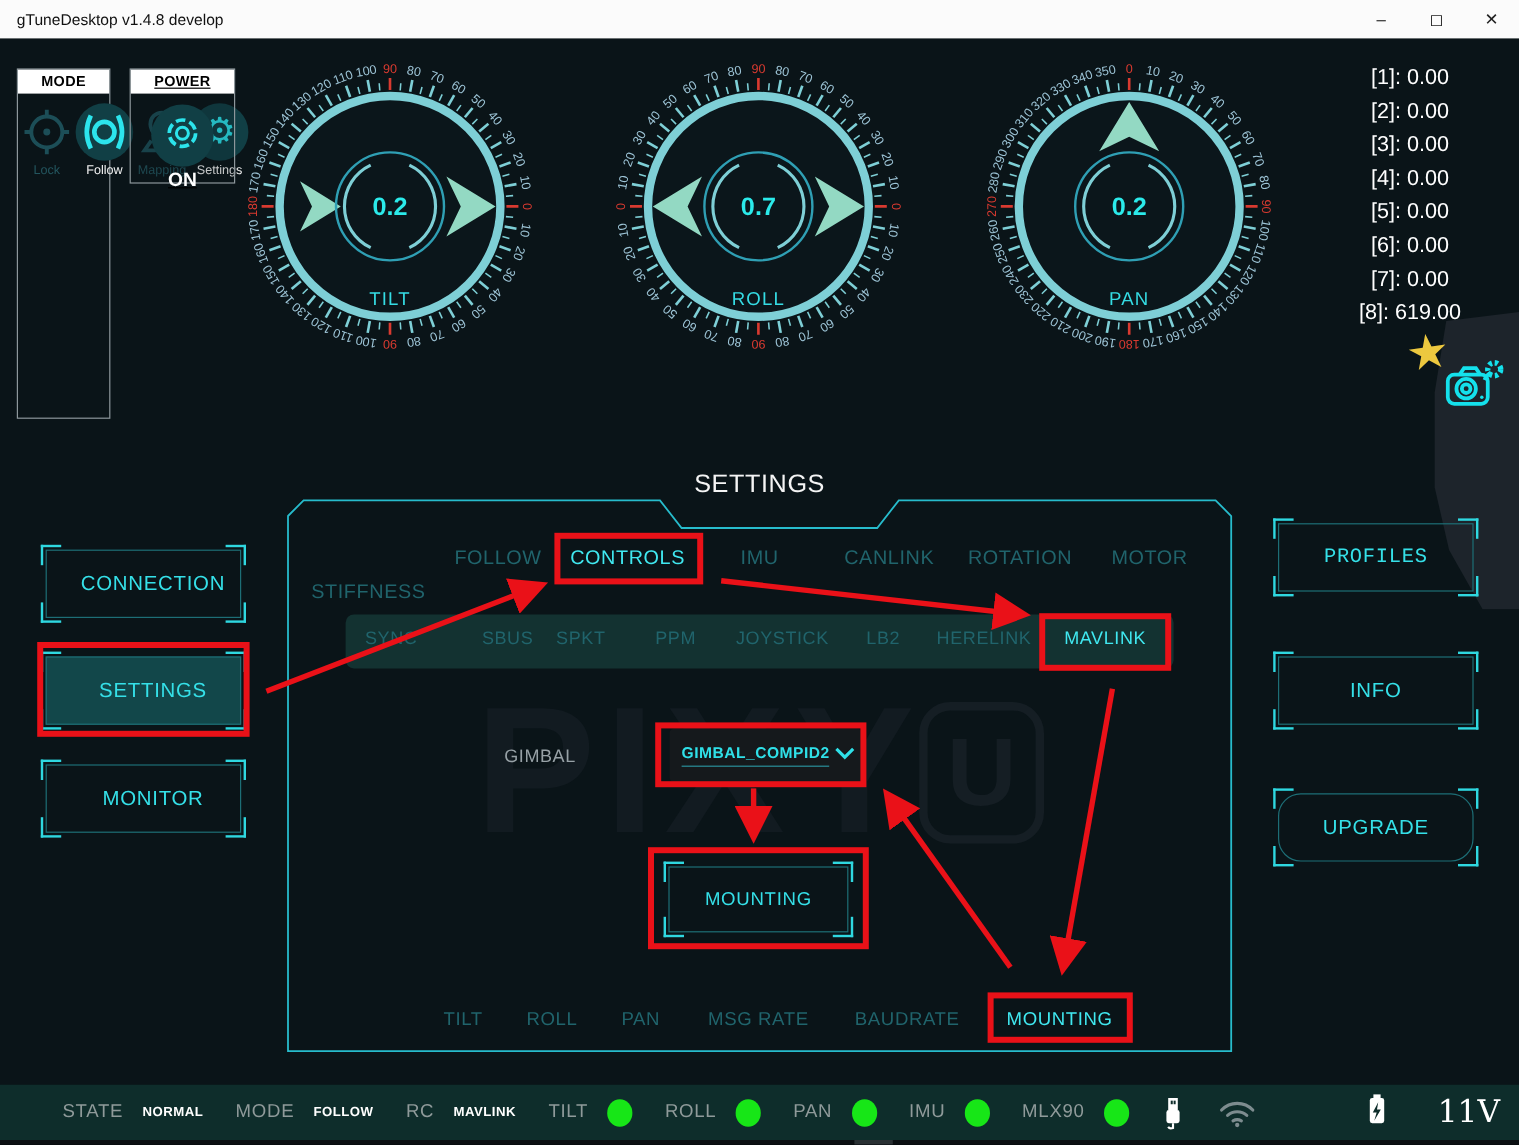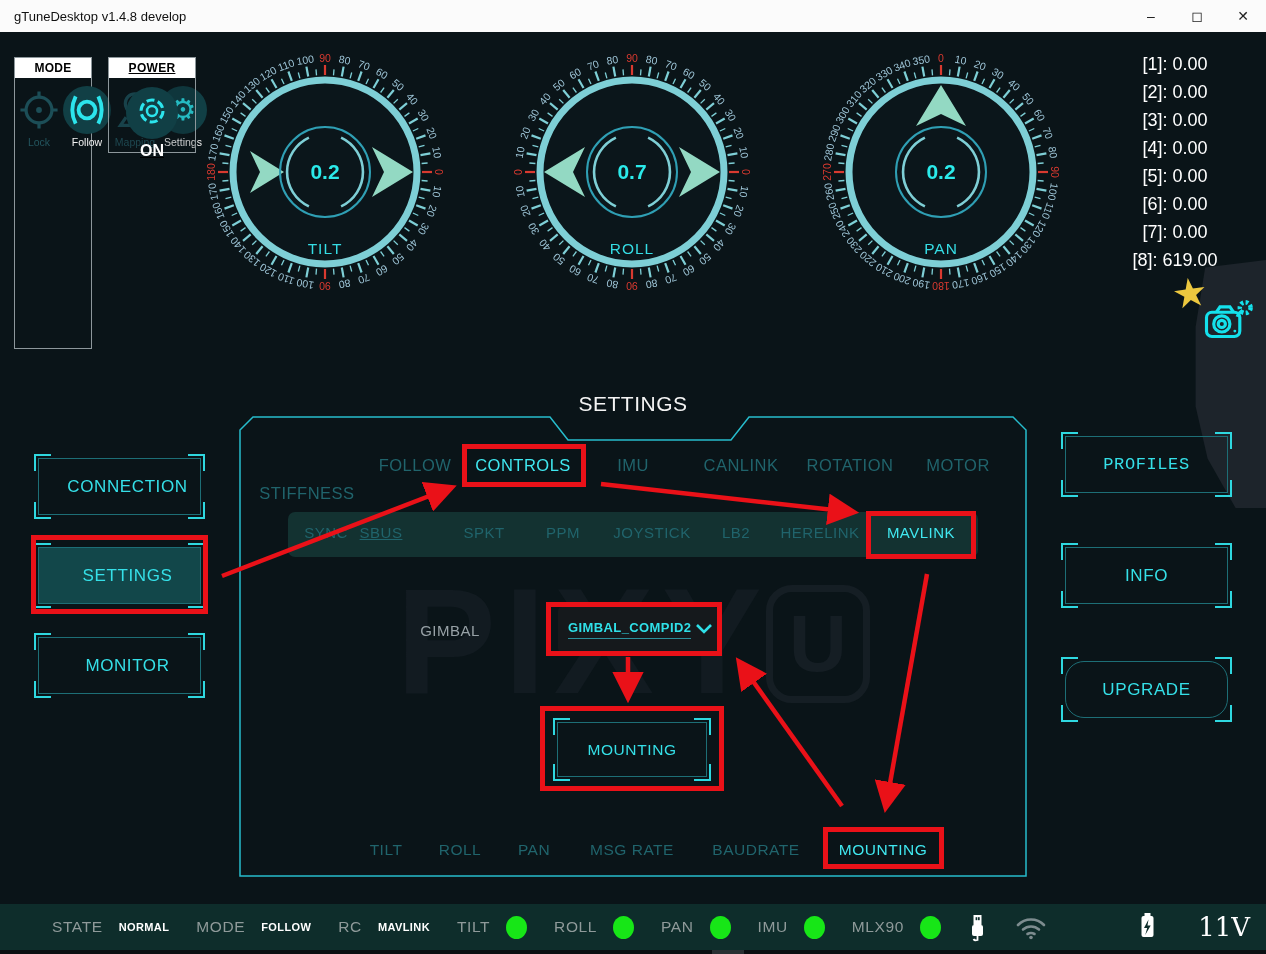--- a/index.html
+++ b/index.html
@@ -58,21 +58,21 @@
        color:#20646c;cursor:pointer;white-space:nowrap;z-index:8;}
   .tab.on{color:#40e8f0;}
   #main-tabs .tab{top:456px;}
   #main-tabs .tab:nth-child(1){left:307px;margin-top:28px;} #main-tabs .tab:nth-child(2){left:415px;}
   #main-tabs .tab:nth-child(3){left:523px;} #main-tabs .tab:nth-child(4){left:633px;}
   #main-tabs .tab:nth-child(5){left:741px;} #main-tabs .tab:nth-child(6){left:850px;}
   #main-tabs .tab:nth-child(7){left:958px;}
   #subtab-bar{position:absolute;left:288px;top:512px;width:690px;height:45px;background:#133231;
         border-radius:7px;z-index:3;}
   #sub-tabs .tab{top:524px;font-size:15px;}
-  #sub-tabs .tab:nth-child(1){left:326px;} #sub-tabs .tab:nth-child(2){left:381px;text-decoration:underline;}
+  #sub-tabs .tab:nth-child(1){left:326px;} #sub-tabs .tab:nth-child(2){left:423px;}
   #sub-tabs .tab:nth-child(3){left:484px;} #sub-tabs .tab:nth-child(4){left:563px;}
   #sub-tabs .tab:nth-child(5){left:652px;} #sub-tabs .tab:nth-child(6){left:736px;}
   #sub-tabs .tab:nth-child(7){left:820px;} #sub-tabs .tab:nth-child(8){left:921px;}
   #bottom-tabs .tab{top:841px;font-size:15.5px;}
   #bottom-tabs .tab:nth-child(1){left:386px;} #bottom-tabs .tab:nth-child(2){left:460px;}
   #bottom-tabs .tab:nth-child(3){left:534px;} #bottom-tabs .tab:nth-child(4){left:632px;}
   #bottom-tabs .tab:nth-child(5){left:756px;} #bottom-tabs .tab:nth-child(6){left:883px;}
 
   #gimbal-label{position:absolute;left:400px;top:622px;width:100px;text-align:center;
         color:#97a1a6;font-size:15px;letter-spacing:.5px;z-index:8;}

